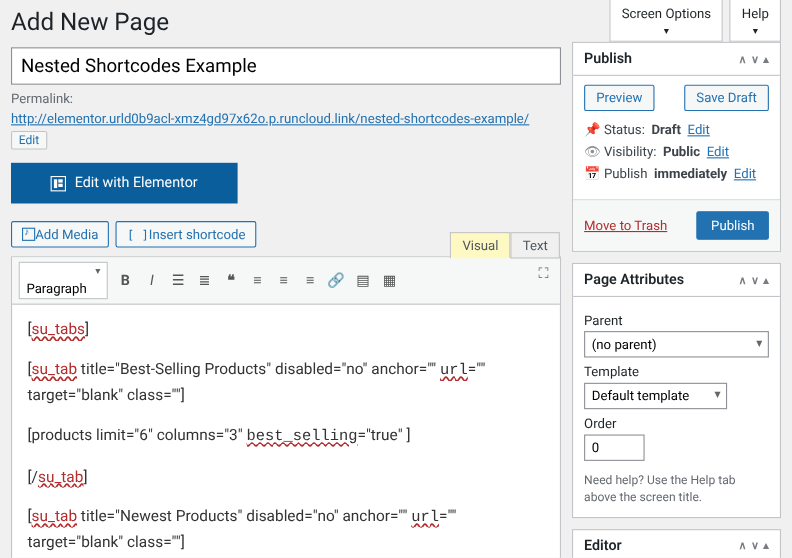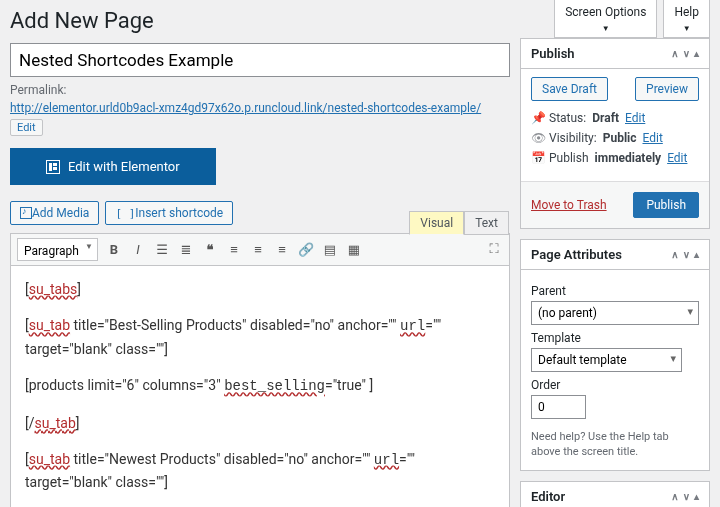--- a/index.html
+++ b/index.html
@@ -28,21 +28,21 @@
   .media-icon { width: 12px; height: 12px; border: 1px solid #2271b1; display:inline-block; position:relative; }
   .media-icon::before { content:'♪'; position:absolute; left:1px; top:-2px; font-size:9px; }
   .sc-icon { display:inline-block; font-family:monospace; font-size:11px; }
 
   .tabs-vt { position: absolute; right: 0; top: -23px; display: flex; }
   .vt-tab { border: 1px solid #c3c4c7; background: #f0f0f1; padding: 4px 10px; font-size: 12px; color: #50575e; cursor: pointer; }
   .vt-tab.active { background: #fef9c3; border-bottom-color: #f6f7f7; }
 
   .editor-wrap { margin-top: 8px; position: relative; border: 1px solid #c3c4c7; background: #fff; }
   .toolbar { background: #f6f7f7; border-bottom: 1px solid #c3c4c7; padding: 4px 6px; display: flex; align-items: center; gap: 2px; }
-  .fmt-select { border: 1px solid #c3c4c7; background: #fff; padding: 5px 18px 2px 6px; font-size: 12px; appearance: none; position: relative; }
+  .fmt-select { border: 1px solid #c3c4c7; background: #fff; padding: 16px 18px 2px 6px; font-size: 12px; appearance: none; position: relative; }
   .fmt-wrap { position: relative; }
   .fmt-wrap::after { content:'▼'; position:absolute; right:5px; top:4px; font-size:8px; color:#666; pointer-events:none; }
   .tb-btn { width: 22px; height: 22px; display: flex; align-items: center; justify-content: center; cursor: pointer; font-size: 13px; color: #555; }
   .tb-sep { width:1px; }
   .expand-btn { position: absolute; right: 4px; top: 4px; width: 22px; height: 22px; display:flex; align-items:center; justify-content:center; cursor:pointer; color:#666; }
 
   .content { padding: 12px 14px; font-family: Georgia, serif; font-size: 14px; line-height: 1.6; color: #333; }
   .content p { margin: 0 0 14px; }
   .sq { color: #333; }
   .redu { color: #b32d2e; text-decoration: underline; text-decoration-style: wavy; text-decoration-color: #b32d2e; }
@@ -60,21 +60,21 @@
   .meta-line a { color: #2271b1; text-decoration: underline; }
   .ic { width: 12px; display: inline-block; text-align: center; color: #8c8f94; }
   .trash-row { display: flex; justify-content: space-between; align-items: center; padding: 10px; border-top: 1px solid #dcdcde; background: #f6f7f7; }
   .trash-link { color: #b32d2e; text-decoration: underline; font-size: 12px; cursor:pointer; }
   .btn-primary { background: #2271b1; color: #fff; border: 1px solid #2271b1; padding: 5px 12px; font-size: 12px; border-radius: 2px; cursor: pointer; }
 
   .field-label { font-size: 12px; color: #1d2327; margin: 6px 0 3px; }
   .sel { width: 100%; border: 1px solid #8c8f94; padding: 4px 6px; font-size: 12px; background: #fff; appearance: none; }
   .sel-wrap { position: relative; }
   .sel-wrap::after { content:'▾'; position:absolute; right:6px; top:4px; font-size:11px; color:#666; pointer-events:none; }
-  .sel-wrap.narrow { width: 151px; }
+  .sel-wrap.narrow { width: 130px; }
   .num-input { width: 55px; border: 1px solid #8c8f94; padding: 4px 6px; font-size: 12px; }
   .help-text { font-size: 11px; color: #646970; margin-top: 10px; line-height: 1.4; }
 </style>
 </head>
 <body>
 
 <div class="screen">
 
   <div class="topbar">
     <div class="top-btn">
@@ -160,22 +160,22 @@
       <div class="mb-head">
         <span>Publish</span>
         <span class="mb-ctrls">
             <span>∧</span>
             <span>∨</span>
             <span>▴</span>
           </span>
       </div>
       <div class="mb-body">
         <div class="pub-row1">
+          <button class="btn-sec">Preview</button>
           <button class="btn-sec">Save Draft</button>
-          <button class="btn-sec">Preview</button>
         </div>
         <div class="meta-line">
             <span class="ic">📌</span>
             <span>Status:</span> 
             <b>Draft</b> 
             <a href="#">Edit</a>
           </div>
         <div class="meta-line">
             <span class="ic">👁</span>
             <span>Visibility:</span> 

